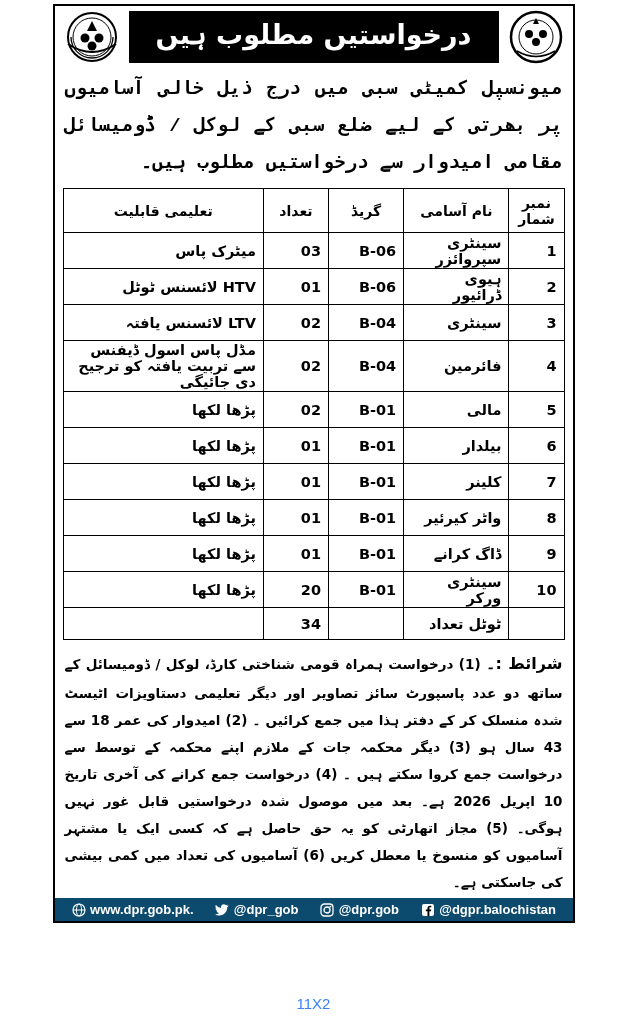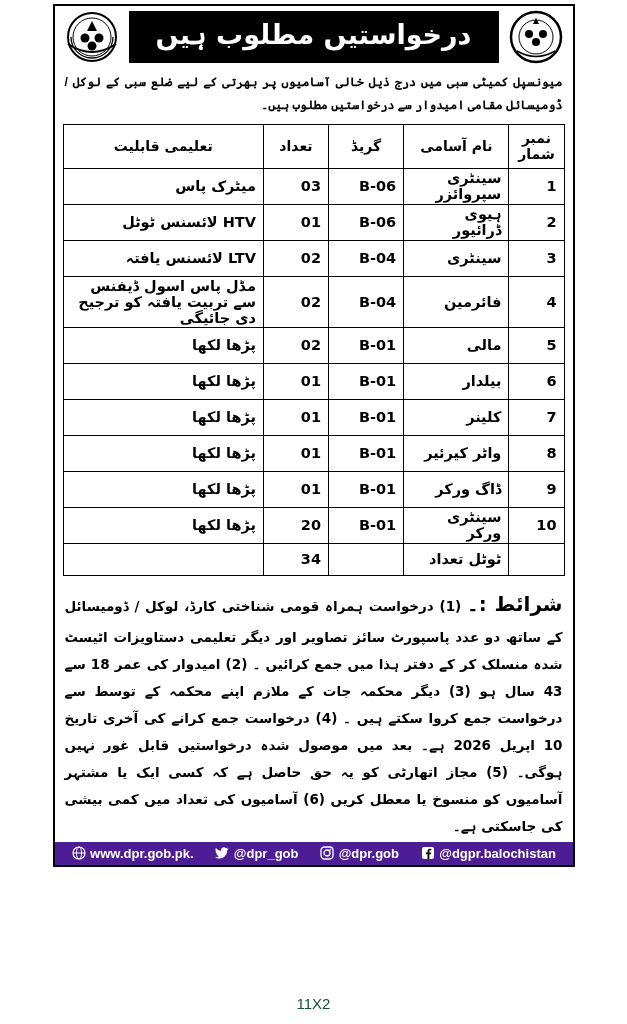--- a/index.html
+++ b/index.html
@@ -53,22 +53,22 @@
     font-size: 27px;
     font-weight: bold;
     line-height: 1.25;
     direction: rtl;
     letter-spacing: 0px;
   }
   
   .intro {
     direction: rtl;
     text-align: justify;
-    font-family: Liberation Sans, sans-serif;
-    font-size: 12px;
+    font-family: Liberation Mono, monospace;
+    font-size: 19px;
     line-height: 1.95;
     padding: 5px 10px 6px 10px;
     font-weight: bold;
   }
   
   table.jobs {
     width: calc(100% - 16px);
     margin: 0 8px 2px 8px;
     border-collapse: collapse;
     direction: rtl;
@@ -103,21 +103,21 @@
   .conditions {
     direction: rtl;
     text-align: justify;
     font-family: "DejaVu Sans", sans-serif;
     font-size: 13.5px;
     line-height: 2.0;
     padding: 6px 10px 2px 10px;
     font-weight: bold;
   }
   .cond-head {
-    font-size: 20px;
+    font-size: 16px;
     font-weight: bold;
   }
   
   .footer-block {
     display: flex;
     justify-content: space-between;
     align-items: flex-end;
     padding: 4px 10px 6px 10px;
     direction: rtl;
   }
@@ -131,42 +131,42 @@
   }
   .refno {
     font-family: "Liberation Sans", sans-serif;
     font-weight: bold;
     font-size: 17px;
     letter-spacing: 0px;
     padding-bottom: 2px;
   }
   
   .social {
-    background: #4c1d95;
+    background: #0c4a6e;
     color: #fff;
     display: flex;
     align-items: center;
     justify-content: space-around;
     padding: 4px 6px;
     font-family: "Liberation Sans", sans-serif;
     font-size: 13px;
     font-weight: bold;
   }
   .social .item { display: flex; align-items: center; gap: 4px; }
   .social .gl { display:inline-flex; width:15px; height:15px; align-items:center; justify-content:center; }
   .social .gl svg { display:block; }
   
   .bottom-code {
     position: absolute;
     bottom: 12px;
     left: 0; right: 0;
     text-align: center;
     font-family: "Liberation Sans", sans-serif;
     font-size: 15px;
-    color: #14532d;
+    color: #3b82f6;
   }
 </style>
 </head>
 <body>
 
 <div class="page">
 
   <div class="ad">
 
     <div class="header">
@@ -271,21 +271,21 @@
         </tr>
         <tr>
           <td class="num">8</td>
           <td>واٹر کیرئیر</td>
           <td class="grade">B-01</td>
           <td class="num">01</td>
           <td class="qual">پڑھا لکھا</td>
         </tr>
         <tr>
           <td class="num">9</td>
-          <td>ڈاگ ورکر</td>
+          <td>ڈاگ کرانے</td>
           <td class="grade">B-01</td>
           <td class="num">01</td>
           <td class="qual">پڑھا لکھا</td>
         </tr>
         <tr>
           <td class="num">10</td>
           <td>سینٹری ورکر</td>
           <td class="grade">B-01</td>
           <td class="num">20</td>
           <td class="qual">پڑھا لکھا</td>

